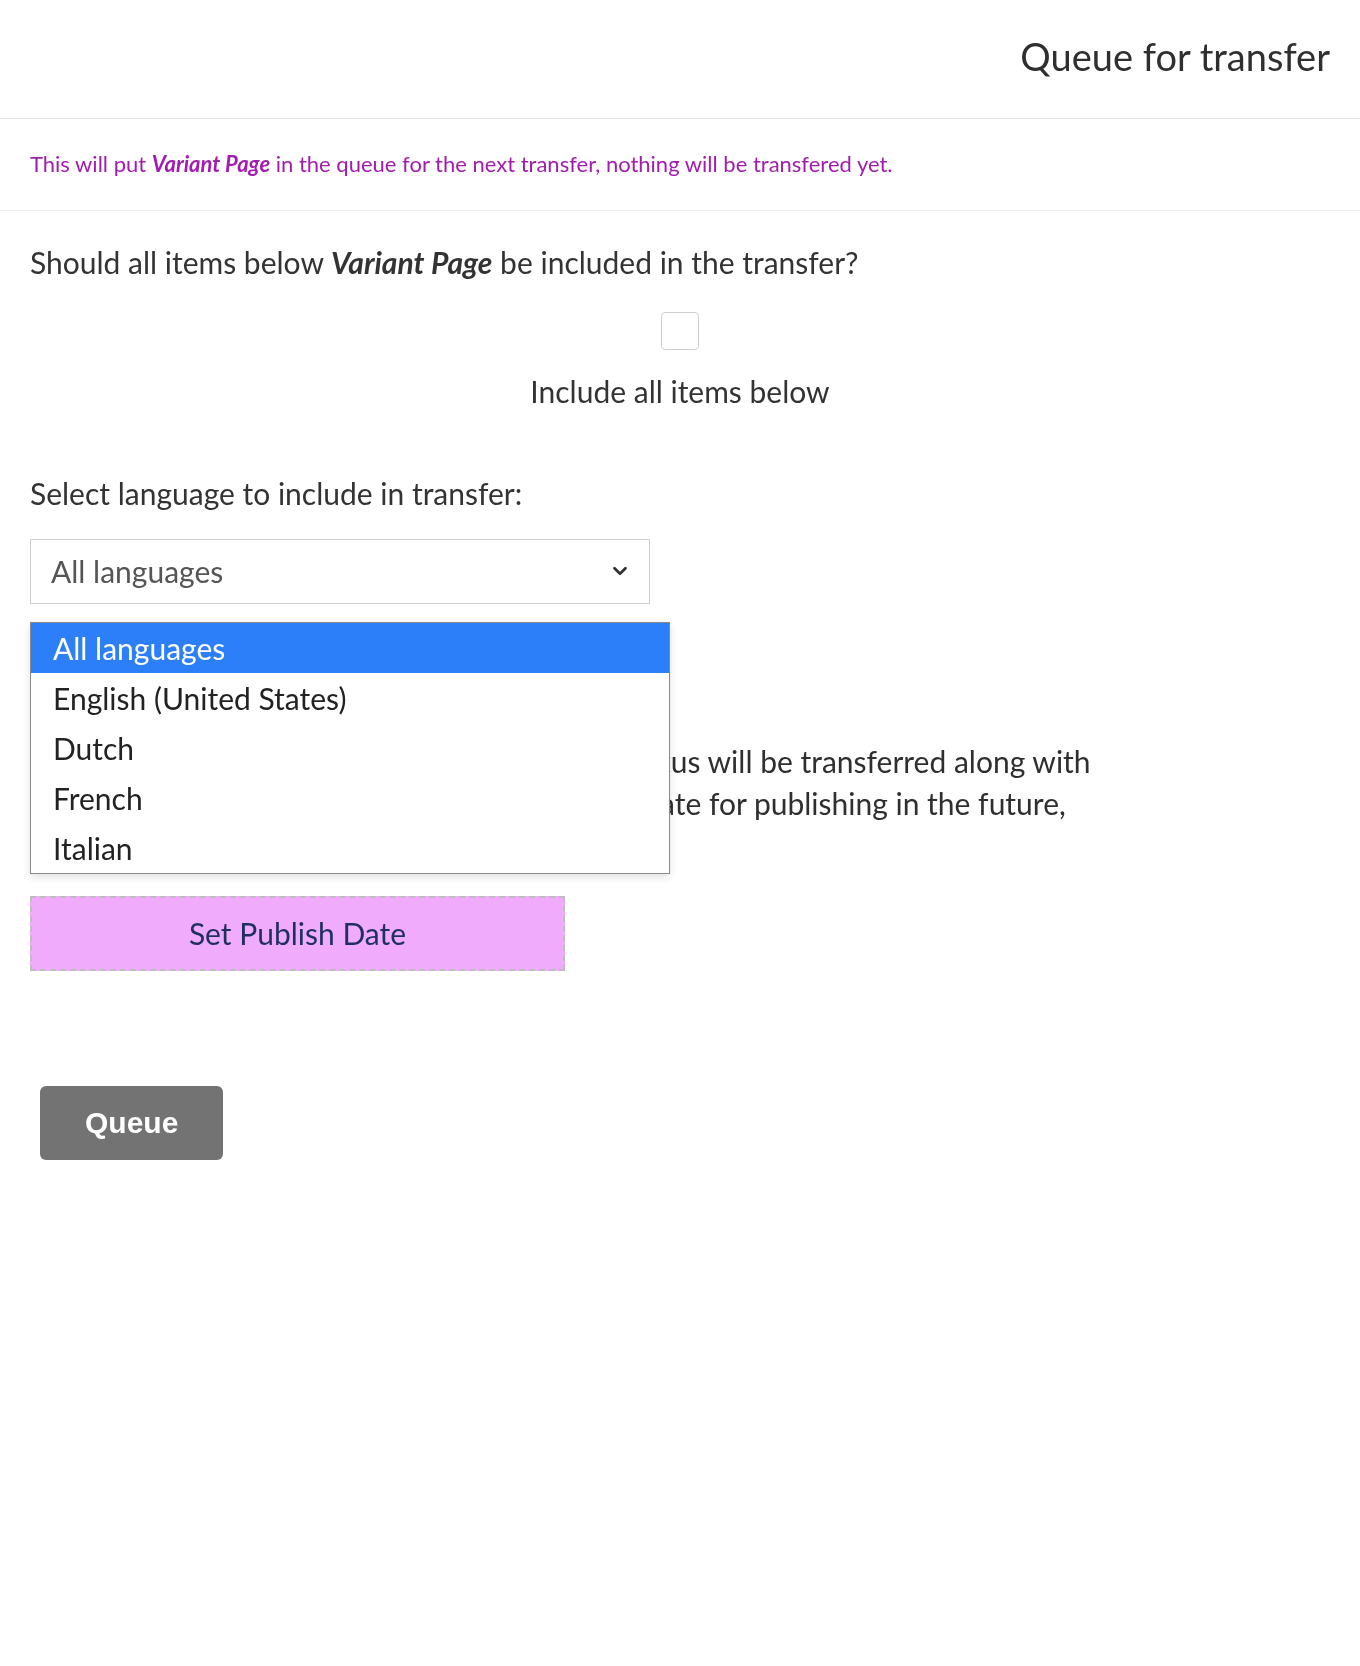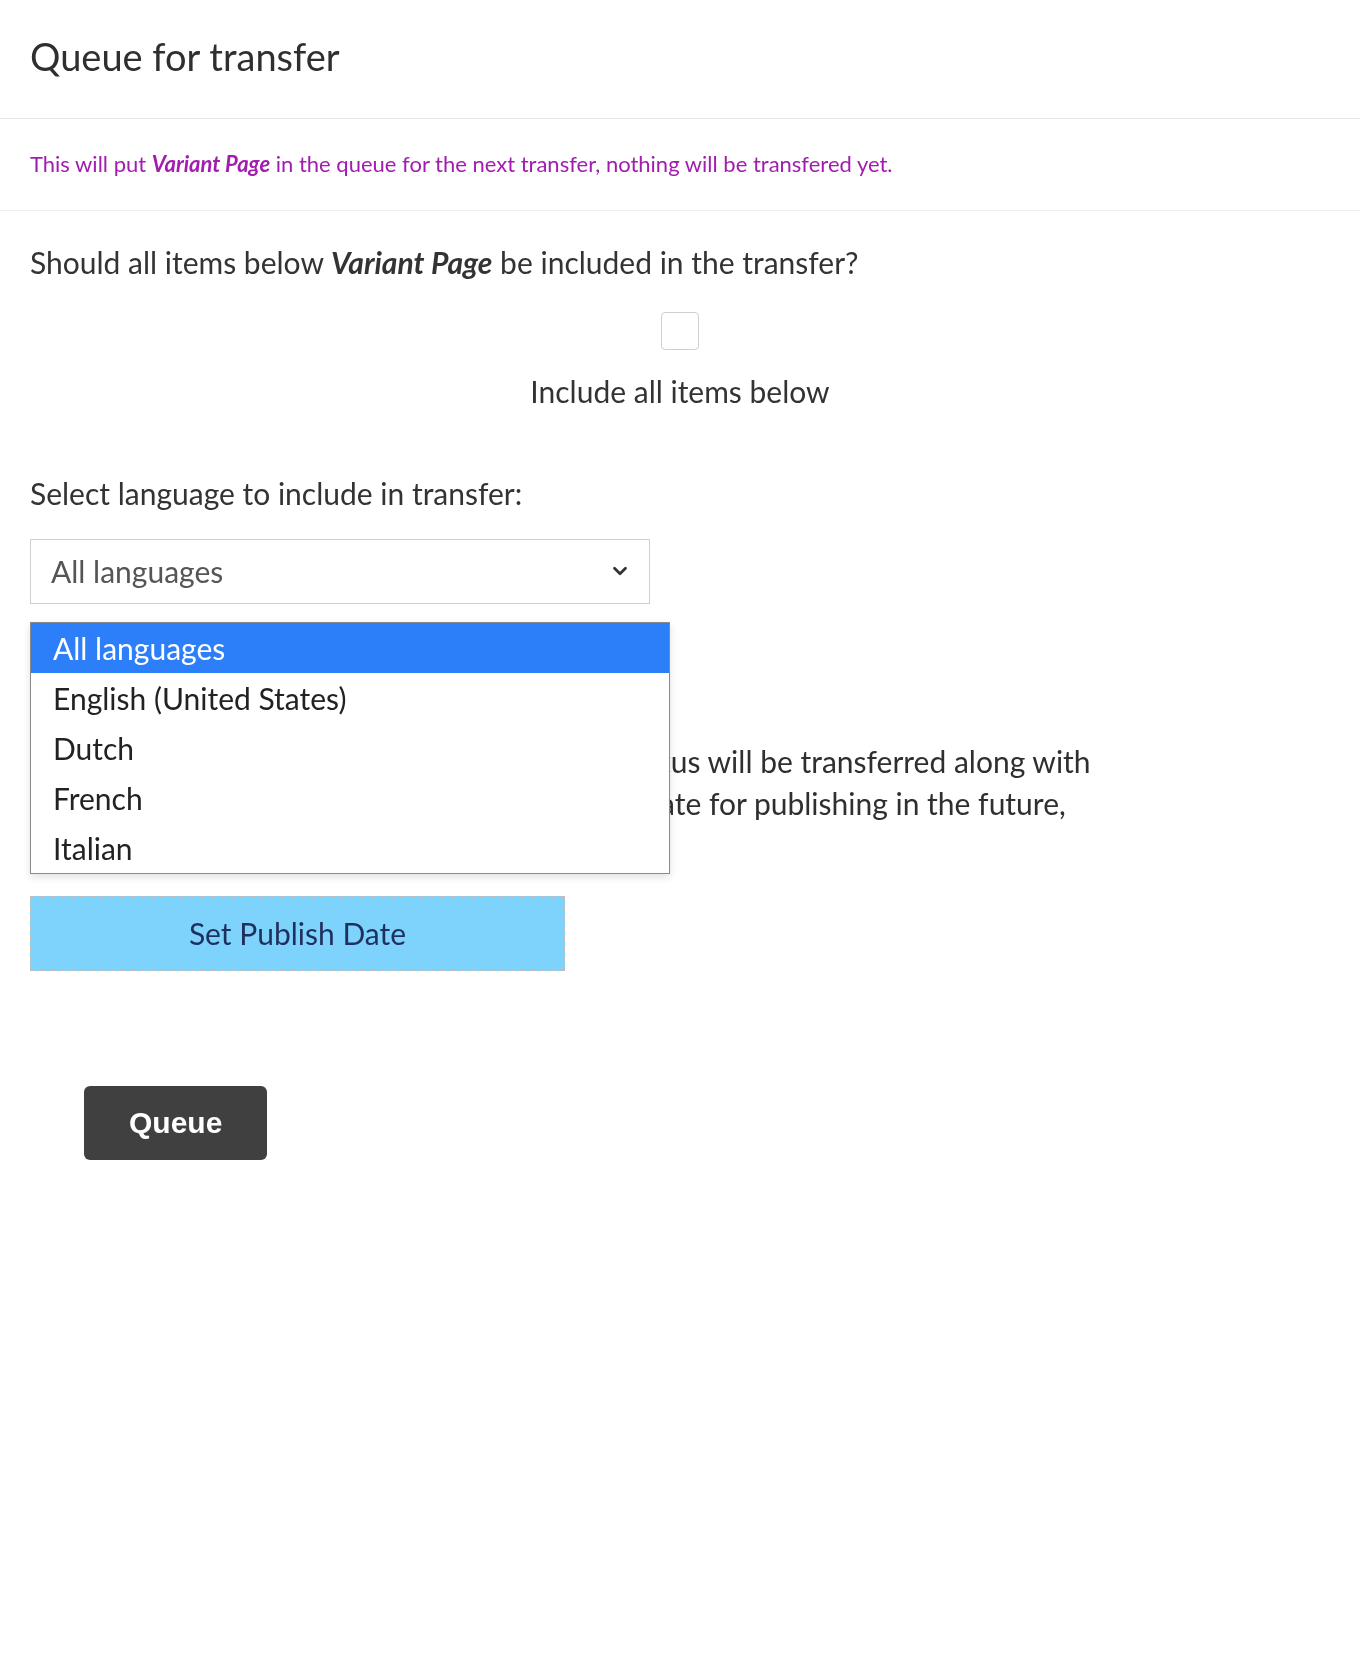--- a/index.html
+++ b/index.html
@@ -16,20 +16,21 @@
     font-size: 30px;
     line-height: 1.4;
     padding: 0;
   }
   .dialog {
     width: 100%;
   }
   .header {
     padding: 30px 30px 35px 30px;
     border-bottom: 1px solid #e5e5e5;
+    text-align: right;
   }
   .header h1 {
     font-size: 38px;
     font-weight: 400;
     color: #2f2f2f;
   }
   .section {
     padding: 30px;
     border-bottom: 1px solid #eeeeee;
   }
@@ -124,21 +125,21 @@
     background: #2d7ff9;
     color: #ffffff;
   }
   .publish-btn-wrap {
     padding: 30px 30px 0 30px;
   }
   .publish-btn {
     width: 535px;
     height: 75px;
     border: 2px dashed #bdbdbd;
-    background: #7dd3fc;
+    background: #f0abfc;
     font-size: 30px;
     color: #1f305e;
     display: flex;
     align-items: center;
     justify-content: center;
     cursor: pointer;
   }
   .footer {
     padding: 115px 30px 0 40px;
   }
@@ -150,22 +151,21 @@
     background: #28bd66;
     color: #ffffff;
     font-size: 30px;
     font-weight: 600;
     border: none;
     border-radius: 6px;
     padding: 20px 45px;
     cursor: pointer;
   }
   .queue-btn {
-    background: #404040;
-    margin-left: 44px;
+    background: #737373;
   }
   .tail-line {
     display: block;
   }
   .tail1 { padding-left: 630px; }
   .tail2 { padding-left: 630px; }
   .tail3 {
     position: relative;
     top: -2px;
     color: #333;

